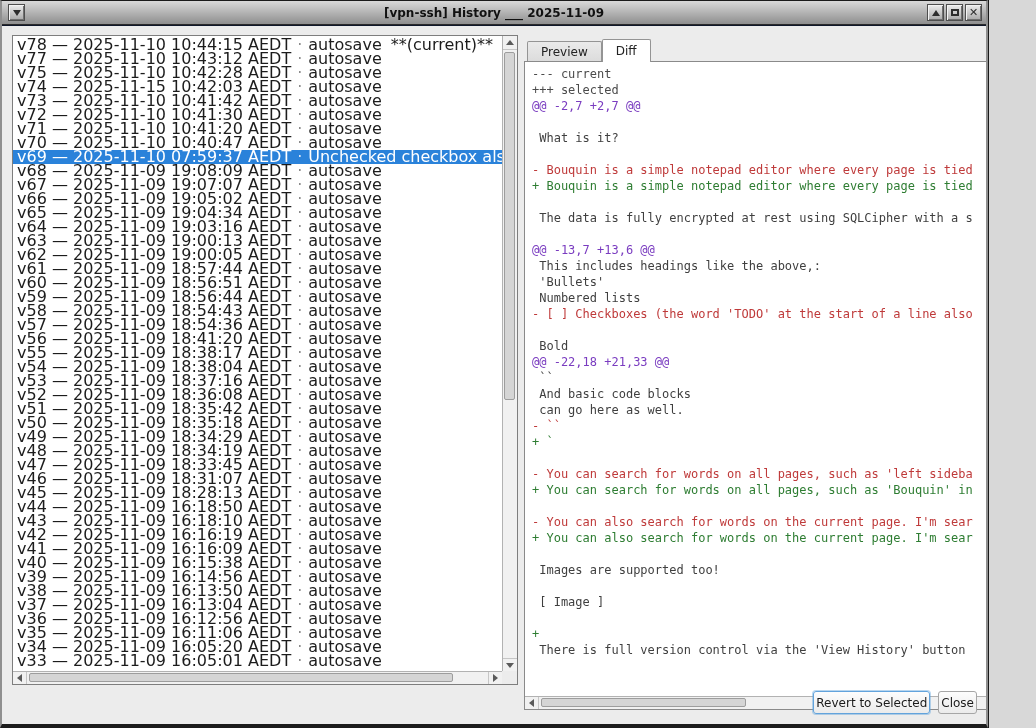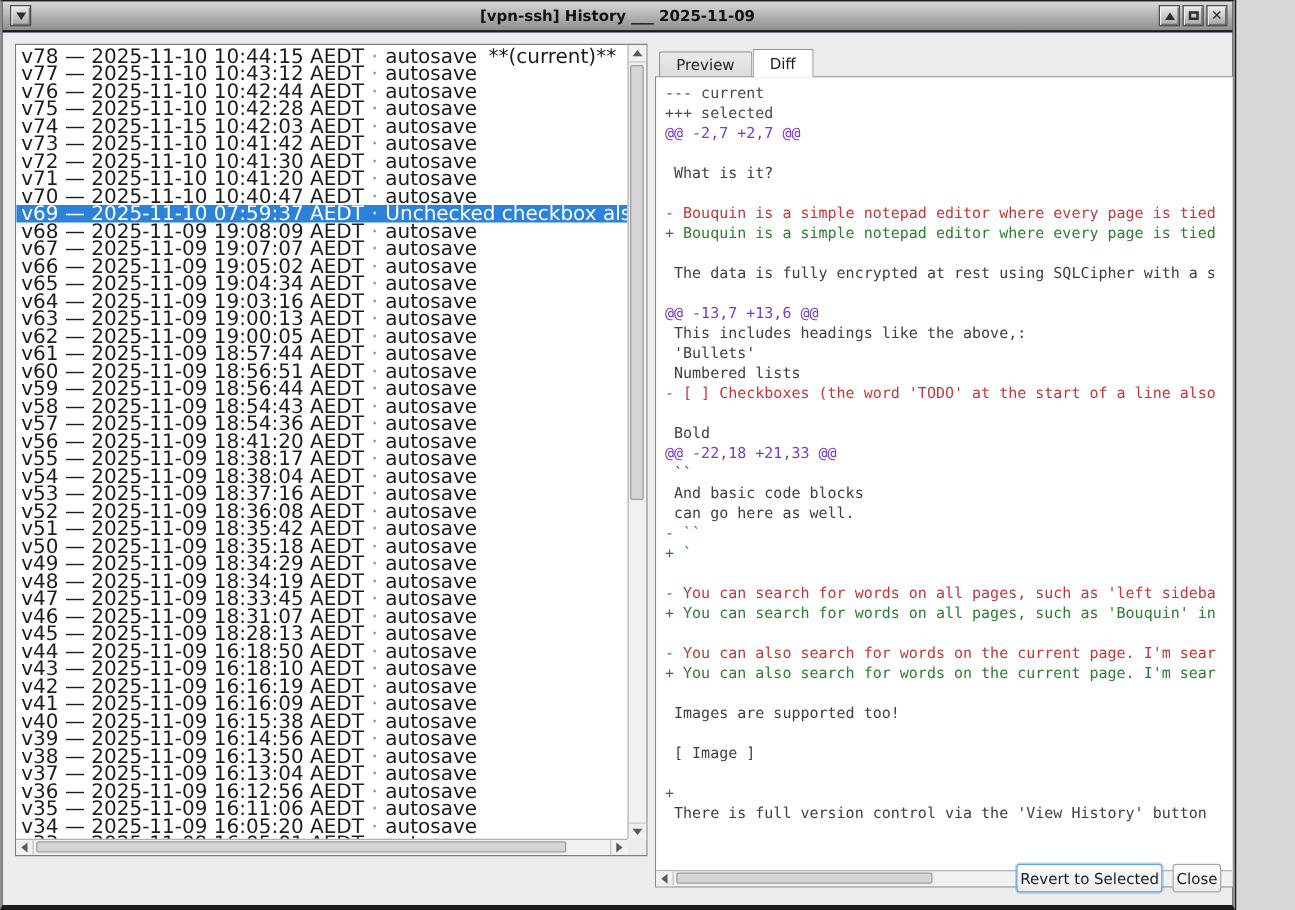--- a/index.html
+++ b/index.html
@@ -114,21 +114,20 @@
       </div>
     </div>
   </div>
 
   <div class="content">
 
     <div class="listpanel">
       <div class="list-viewport">
           <div class="vrow"><span class="rmain">v78 — 2025-11-10 10:44:15 AEDT</span><span class="rsep">·</span><span class="rlabel">autosave</span><span class="rcur">**(current)**</span></div>
           <div class="vrow"><span class="rmain">v77 — 2025-11-10 10:43:12 AEDT</span><span class="rsep">·</span><span class="rlabel">autosave</span></div>
-          <div class="vrow"><span class="rmain">v76 — 2025-11-10 10:42:44 AEDT</span><span class="rsep">·</span><span class="rlabel">autosave</span></div>
           <div class="vrow"><span class="rmain">v75 — 2025-11-10 10:42:28 AEDT</span><span class="rsep">·</span><span class="rlabel">autosave</span></div>
           <div class="vrow"><span class="rmain">v74 — 2025-11-15 10:42:03 AEDT</span><span class="rsep">·</span><span class="rlabel">autosave</span></div>
           <div class="vrow"><span class="rmain">v73 — 2025-11-10 10:41:42 AEDT</span><span class="rsep">·</span><span class="rlabel">autosave</span></div>
           <div class="vrow"><span class="rmain">v72 — 2025-11-10 10:41:30 AEDT</span><span class="rsep">·</span><span class="rlabel">autosave</span></div>
           <div class="vrow"><span class="rmain">v71 — 2025-11-10 10:41:20 AEDT</span><span class="rsep">·</span><span class="rlabel">autosave</span></div>
           <div class="vrow"><span class="rmain">v70 — 2025-11-10 10:40:47 AEDT</span><span class="rsep">·</span><span class="rlabel">autosave</span></div>
           <div class="vrow selected"><span class="rmain">v69 — 2025-11-10 07:59:37 AEDT</span><span class="rsep">·</span><span class="rlabel">Unchecked checkbox also moved to next</span></div>
           <div class="vrow"><span class="rmain">v68 — 2025-11-09 19:08:09 AEDT</span><span class="rsep">·</span><span class="rlabel">autosave</span></div>
           <div class="vrow"><span class="rmain">v67 — 2025-11-09 19:07:07 AEDT</span><span class="rsep">·</span><span class="rlabel">autosave</span></div>
           <div class="vrow"><span class="rmain">v66 — 2025-11-09 19:05:02 AEDT</span><span class="rsep">·</span><span class="rlabel">autosave</span></div>

